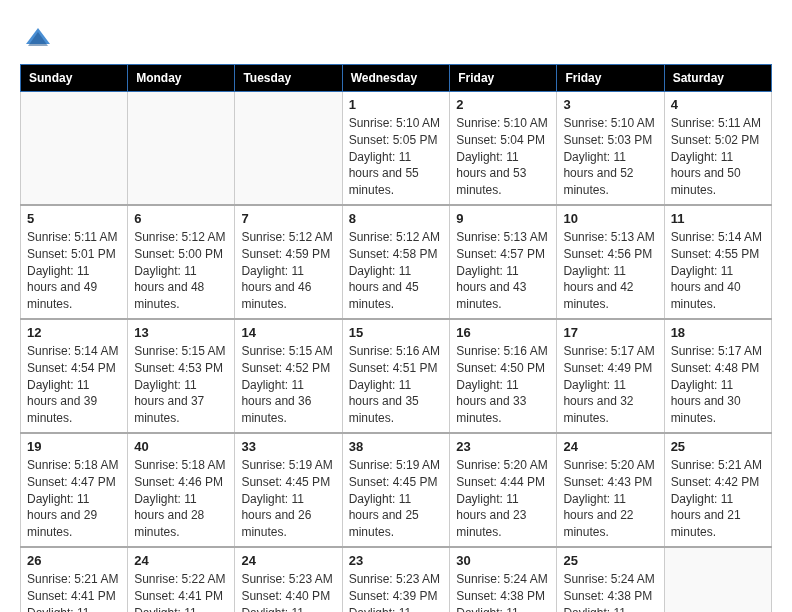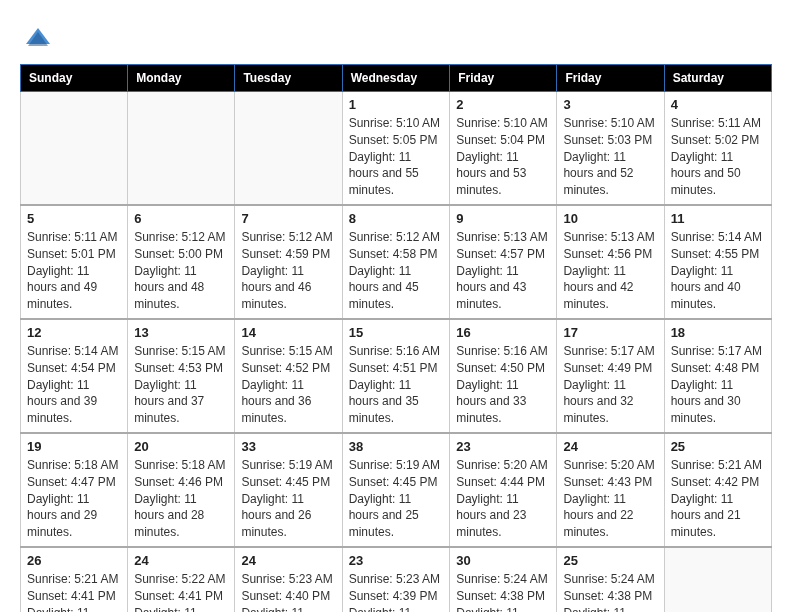--- a/index.html
+++ b/index.html
@@ -204,21 +204,21 @@
         </td>
       </tr>
       <tr class="row-separator">
         <td>
           <div class="day-number">19</div>
           <div class="day-info" style="white-space: pre-line;">Sunrise: 5:18 AM
 Sunset: 4:47 PM
 Daylight: 11 hours and 29 minutes.</div>
         </td>
         <td>
-          <div class="day-number">20</div>
+          <div class="day-number">40</div>
           <div class="day-info" style="white-space: pre-line;">Sunrise: 5:18 AM
 Sunset: 4:46 PM
 Daylight: 11 hours and 28 minutes.</div>
         </td>
         <td>
           <div class="day-number">33</div>
           <div class="day-info" style="white-space: pre-line;">Sunrise: 5:19 AM
 Sunset: 4:45 PM
 Daylight: 11 hours and 26 minutes.</div>
         </td>

